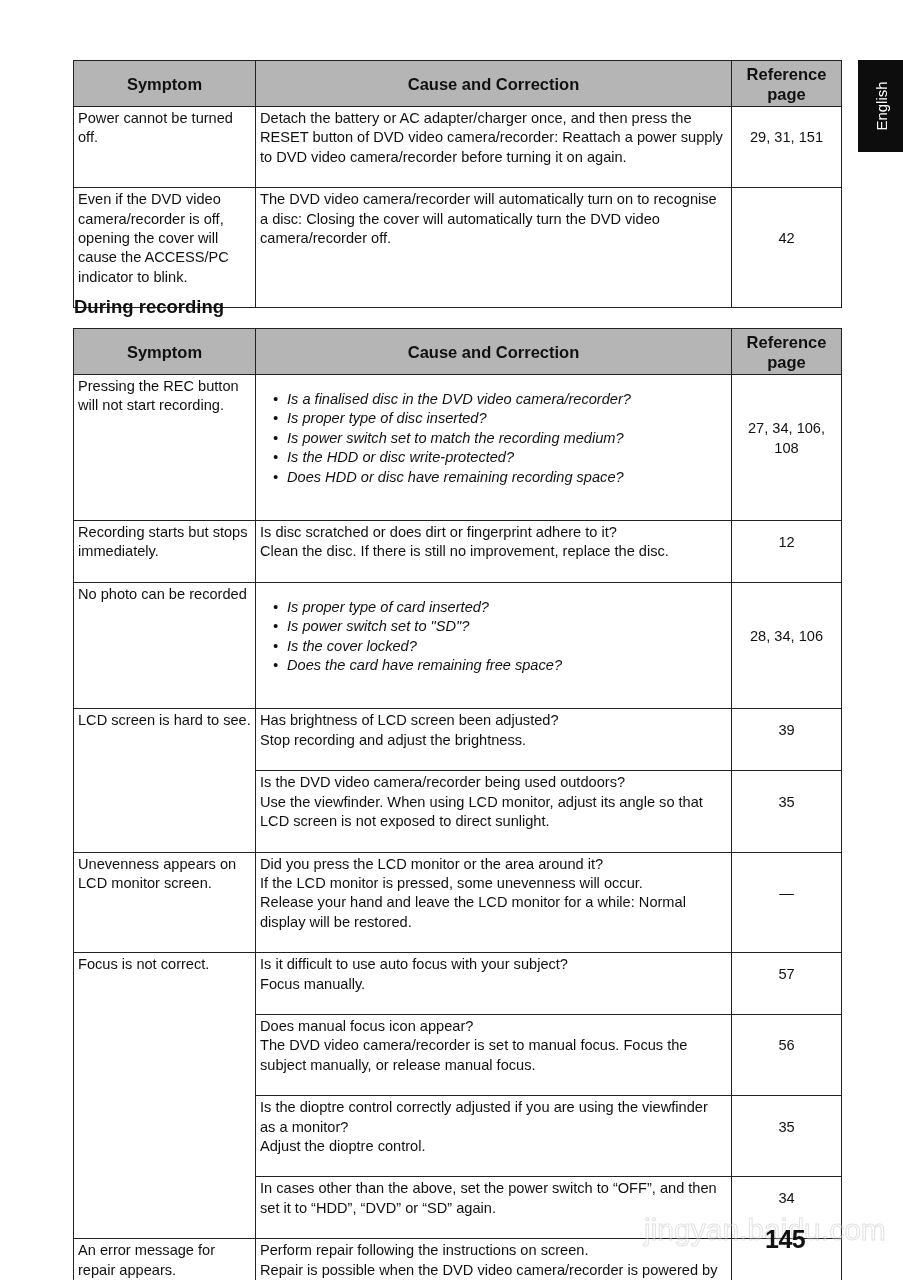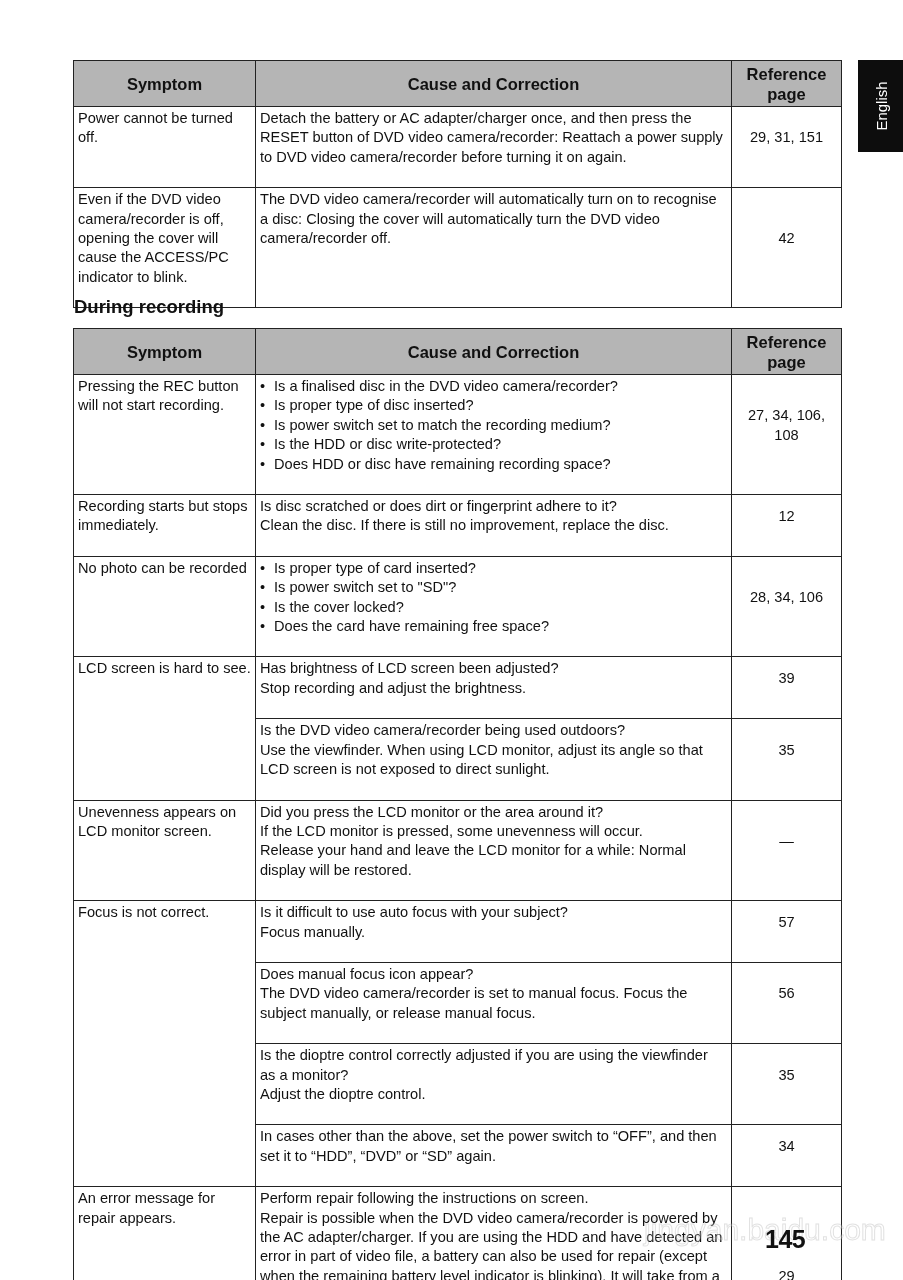--- a/index.html
+++ b/index.html
@@ -14,21 +14,21 @@
   table.trouble th, table.trouble td { border:1px solid #222; vertical-align:top; padding:2px 4px 20px 4px; }
   table.trouble th { background:#b5b5b5; font-weight:bold; font-size:16.5px; line-height:20px;
          text-align:center; vertical-align:middle; padding:0 4px; }
   table.trouble td.ref { text-align:center; vertical-align:middle; }
   col.c1 { width:182px; } col.c2 { width:476px; } col.c3 { width:110px; }
   #table1 { top:60px; }
   #table1 thead tr { height:46px; }
   #table2 { top:328px; }
   #table2 thead tr { height:46px; }
   .section-title { position:absolute; left:74px; top:296px; font-weight:bold; font-size:18.5px; }
-  ul.bullets { list-style:none; margin:0; padding:0; }
+  ul.bullets { list-style:none; margin:13px; padding:0;font-style:italic; }
   ul.bullets li { position:relative; padding-left:14px; }
   ul.bullets li::before { content:"•"; position:absolute; left:0; top:0; }
   .line { display:block; }
   .page-number { position:absolute; left:765px; top:1225px; font-size:25px; font-weight:bold; letter-spacing:-0.5px; }
   .watermark { position:absolute; left:640px; top:1145px; width:220px; height:100px; opacity:0.35; color:#999;
          pointer-events:none; }
   .watermark .wm-logo { position:absolute; left:6px; top:20px; font-size:42px; font-weight:bold; color:#fff;
          -webkit-text-stroke:1.5px #aaa; letter-spacing:-1px; }
   .watermark .wm-url { position:absolute; left:4px; top:68px; font-size:30px; color:#fff; -webkit-text-stroke:1px #aaa; }
 </style>

